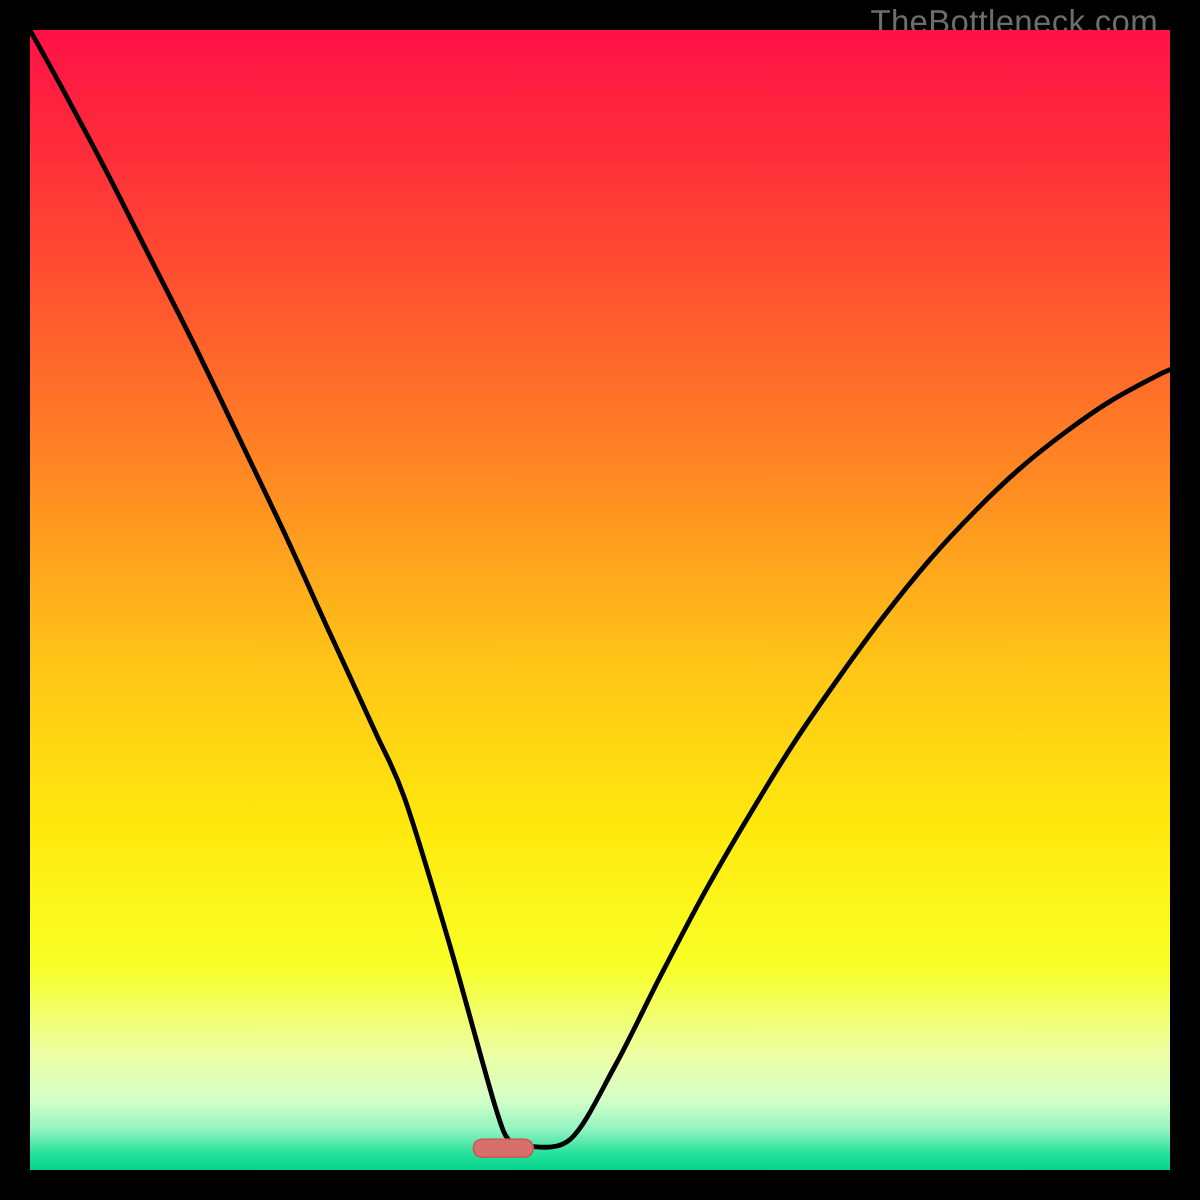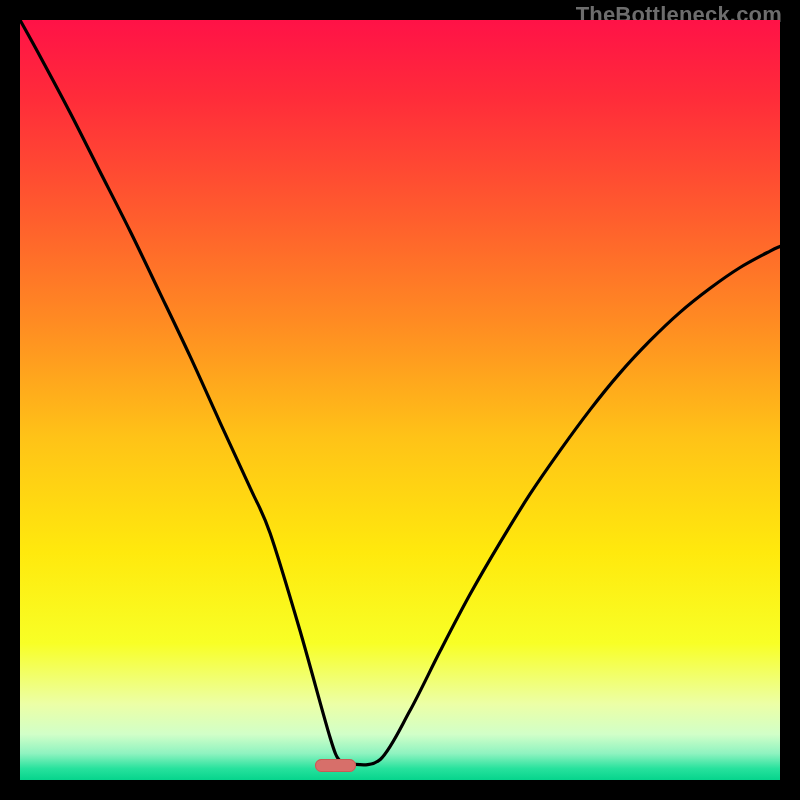--- a/index.html
+++ b/index.html
@@ -38,24 +38,24 @@
     width: 100%;
     height: 100%;
   }
   .pill {
     position: absolute;
     border-radius: 999px;
   }
   .watermark {
     position: absolute;
     top: 2px;
-    right: 18px;
+    right: 28px;
     font-family: Arial, Helvetica, sans-serif;
     font-size: 22px;
-    font-weight: 700;
+    font-weight: 400;
     color: #6d6d6d;
     letter-spacing: 0.2px;
   }
 </style>
 </head>
 <body>
 
 <div class="frame">
   <div class="watermark" style="color: rgb(109, 109, 109);">TheBottleneck.com</div>
 

